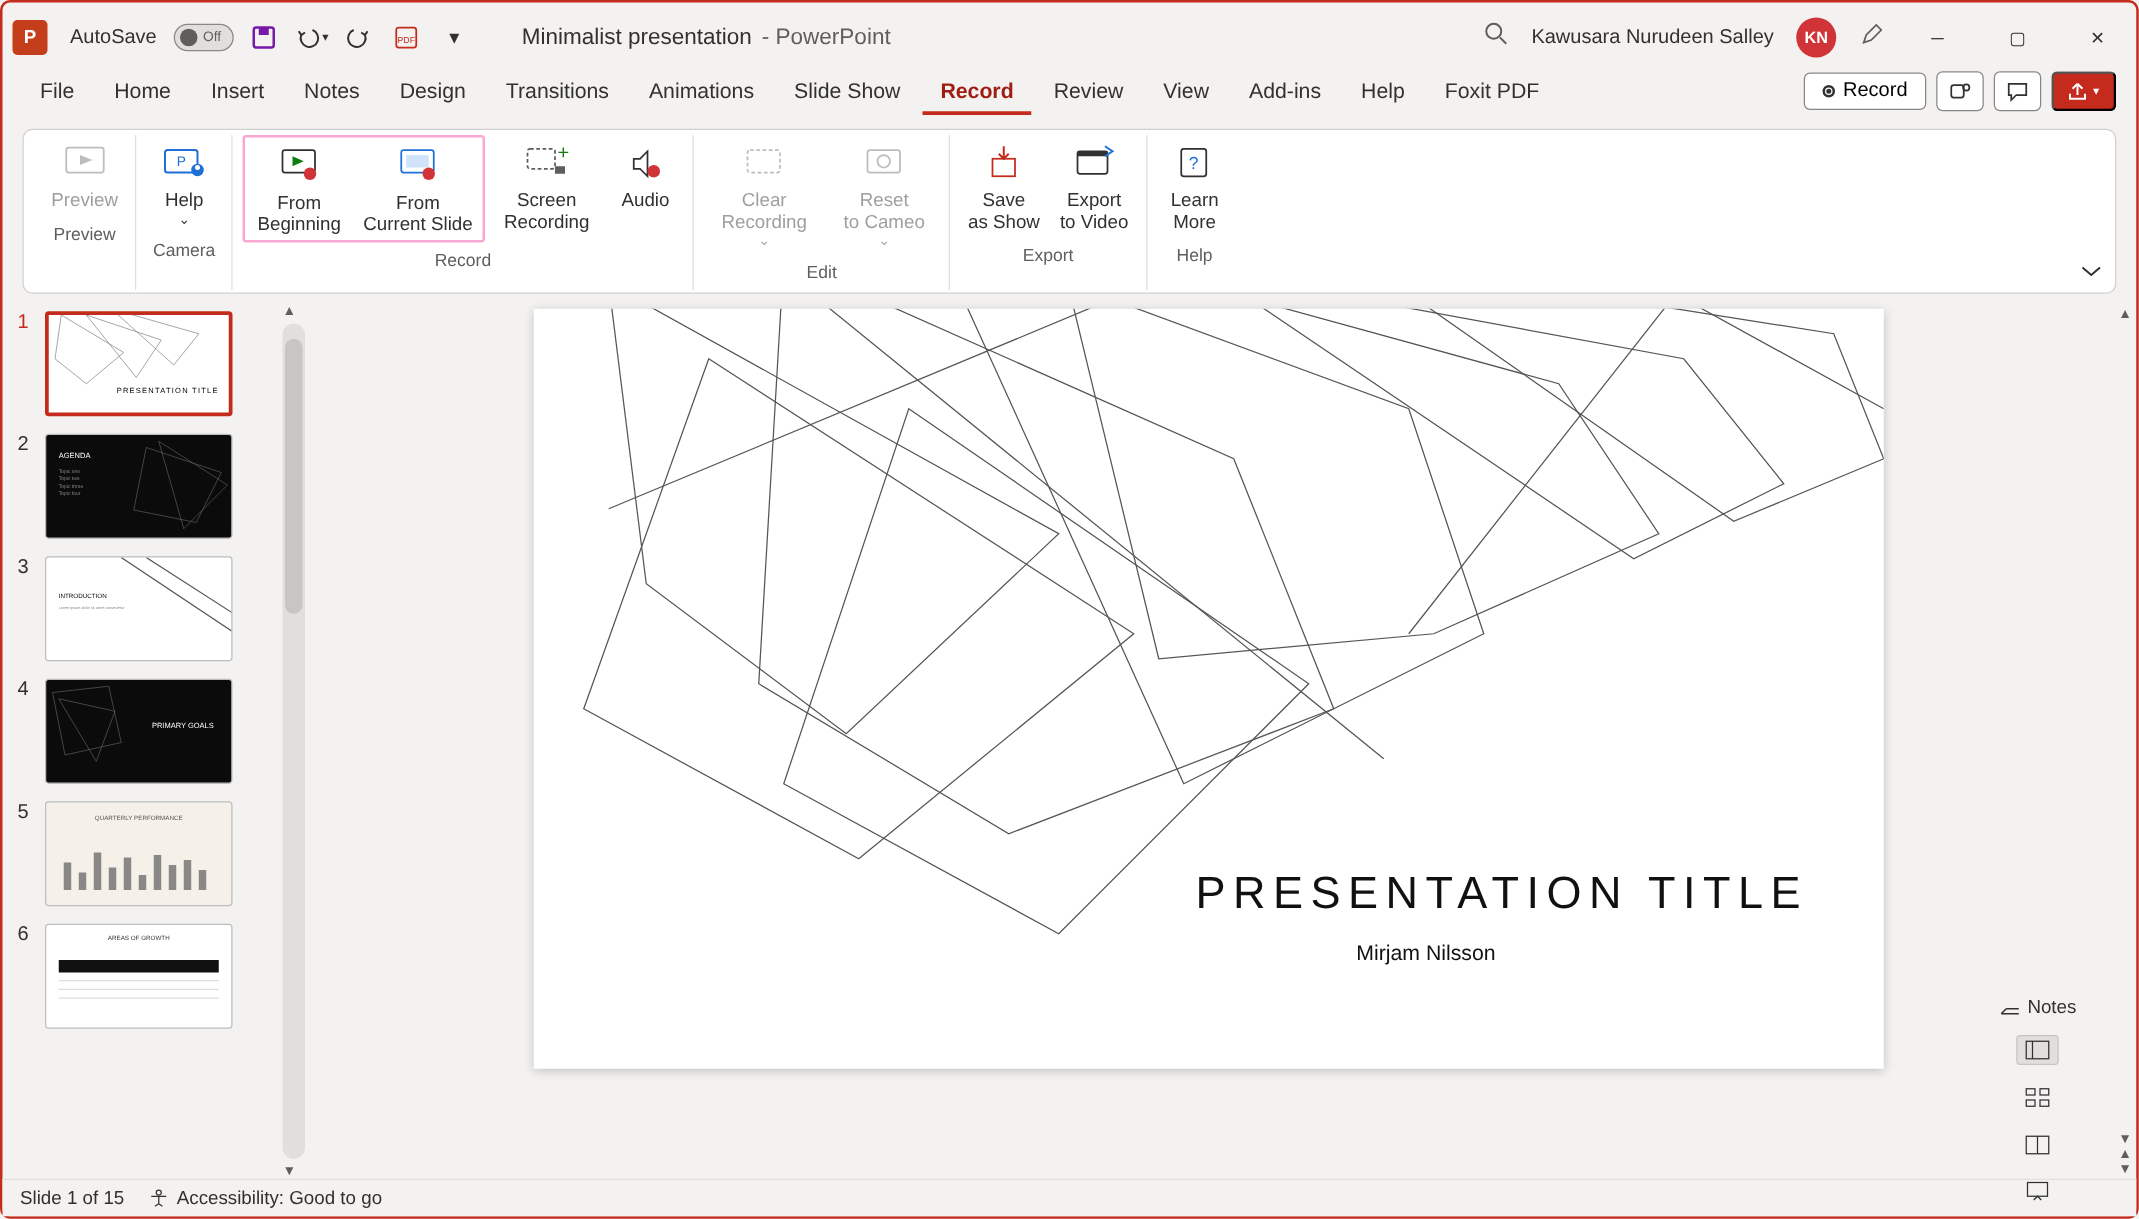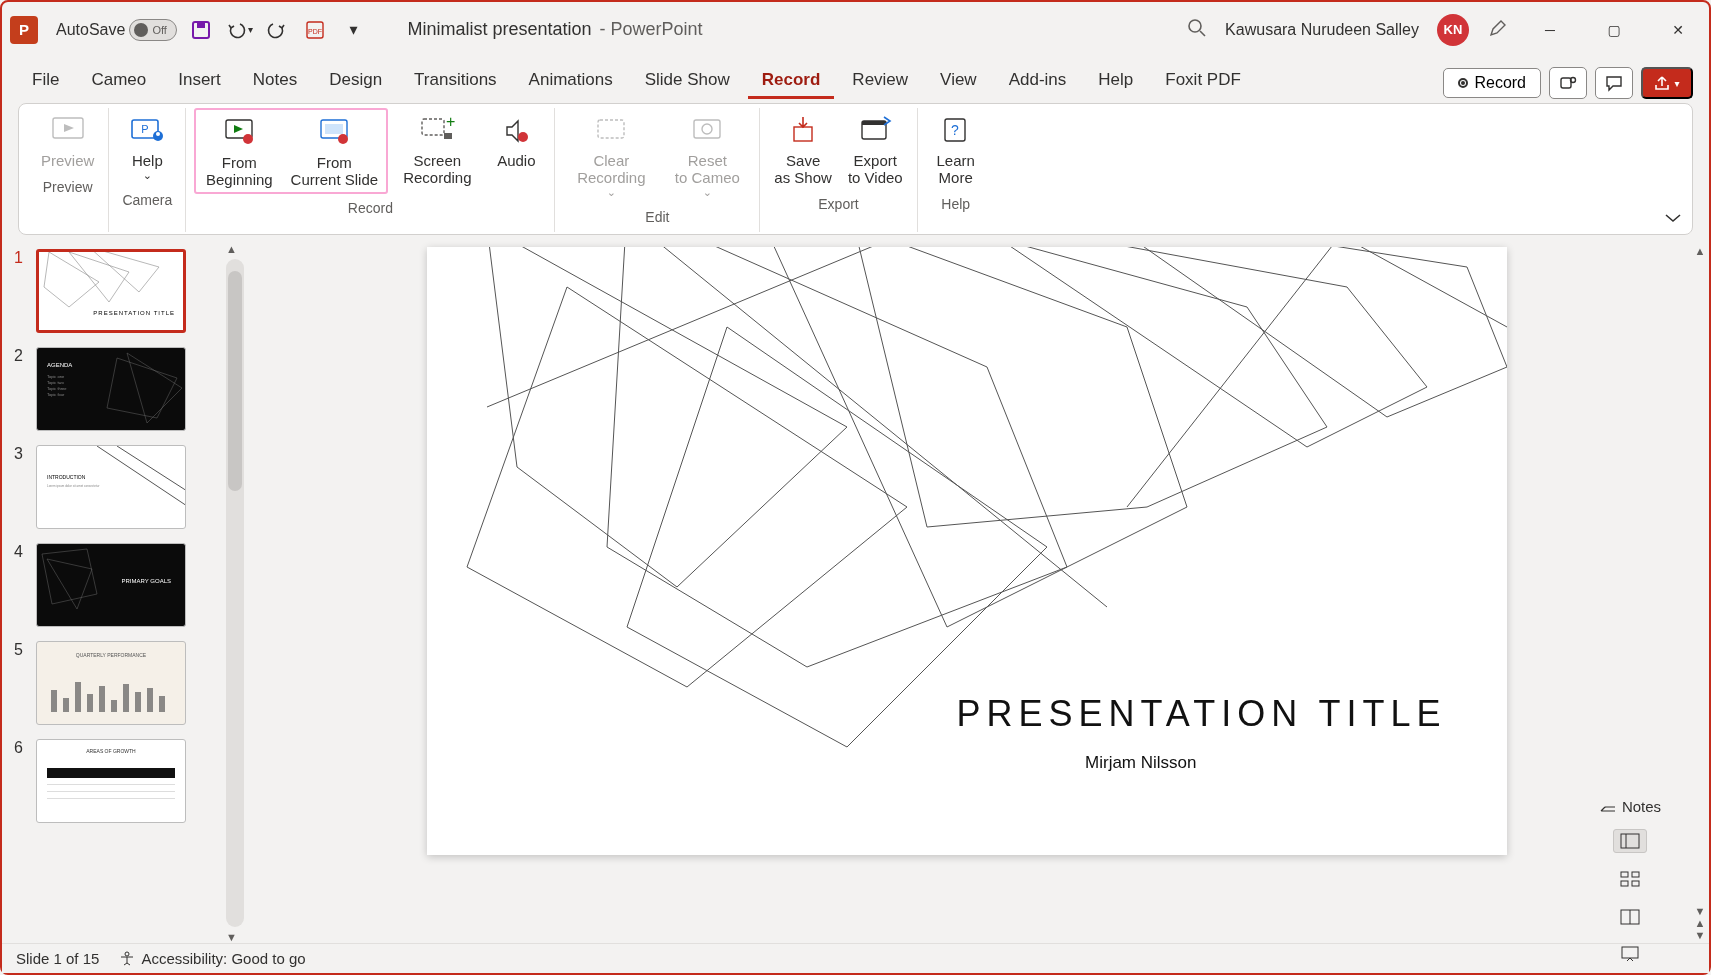--- a/index.html
+++ b/index.html
@@ -1,34 +1,34 @@
 <!DOCTYPE html>
 <html><head>
 <meta charset="utf-8">
 <style>
 * { margin:0; padding:0; box-sizing:border-box; font-family:"Segoe UI",Arial,sans-serif; }
 body { background:#f3f2f1; width:1711px; height:975px; overflow:hidden; border:2px solid #c42b1c; border-radius:8px; }
 
 
 .title-bar { height:55px; display:flex; align-items:center; padding:0 8px; gap:10px; }
 .app-icon { width:28px; height:28px; background:#c43e1c; border-radius:4px; display:flex; align-items:center; justify-content:center; color:#fff; font-weight:bold; font-size:15px; }
-.autosave { display:flex; align-items:center; gap:4px; font-size:16px; color:#323130; margin-left:8px; }
+.autosave { display:flex; align-items:center; gap:14px; font-size:16px; color:#323130; margin-left:8px; }
 .toggle { width:48px; height:22px; background:#e1dfdd; border:1px solid #8a8886; border-radius:11px; display:flex; align-items:center; padding:2px 4px; font-size:11px; color:#605e5c; }
 .toggle-knob { width:14px; height:14px; background:#605e5c; border-radius:50%; margin-right:4px; }
 .qat-btn { width:28px; height:28px; display:flex; align-items:center; justify-content:center; color:#7719aa; cursor:pointer; }
 .doc-title { margin-left:30px; font-size:18px; color:#323130; display:flex; gap:8px; }
 .doc-app { color:#605e5c; }
 .title-right { margin-left:auto; display:flex; align-items:center; gap:18px; }
 .search-icon { color:#605e5c; }
 .user-name { font-size:16px; color:#323130; }
 .avatar { width:32px; height:32px; background:#d13438; color:#fff; border-radius:50%; display:flex; align-items:center; justify-content:center; font-size:13px; font-weight:600;text-align:right; }
 .win-btn { width:46px; height:32px; display:flex; align-items:center; justify-content:center; color:#323130; font-size:14px; }
 
 
-.tabs-row { height:42px; display:flex; align-items:flex-end; padding:0 16px; gap:4px; }
+.tabs-row { height:42px; display:flex; align-items:flex-start; padding:0 16px; gap:4px; }
 .tab { padding:6px 14px; font-size:17px; color:#323130; cursor:pointer; }
 .tab.active { color:#9e1c10; border-bottom:3px solid #c42b1c; font-weight:600; }
 .tabs-right { margin-left:auto; display:flex; gap:8px; align-items:center; }
 .btn-record { border:1px solid #8a8886; border-radius:5px; padding:5px 14px; font-size:16px; display:flex; align-items:center; gap:6px; background:#fff; }
 .rec-dot { width:10px; height:10px; border:2px solid #323130; border-radius:50%; display:inline-block; position:relative;}
 .rec-dot::after{content:"";width:4px;height:4px;background:#323130;border-radius:50%;position:absolute;top:1px;left:1px;}
 .small-btn { border:1px solid #8a8886; border-radius:5px; width:38px; height:32px; display:flex; align-items:center; justify-content:center; background:#fff; }
 .share-btn { background:#c42b1c; color:#fff; border-radius:5px; width:52px; height:32px; display:flex; align-items:center; justify-content:center; gap:4px; }
 
 
@@ -131,21 +131,21 @@
         </svg></div>
     <div class="win-btn">─</div>
     <div class="win-btn">▢</div>
     <div class="win-btn">✕</div>
   </div>
 </div>
 
 <div class="tabs-row">
   <div id="tabs-container" style="display:flex;gap:4px;">
       <div class="tab">File</div>
-      <div class="tab">Cameo</div>
+      <div class="tab">Home</div>
       <div class="tab">Insert</div>
       <div class="tab">Notes</div>
       <div class="tab">Design</div>
       <div class="tab">Transitions</div>
       <div class="tab">Animations</div>
       <div class="tab">Slide Show</div>
       <div class="tab active">Record</div>
       <div class="tab">Review</div>
       <div class="tab">View</div>
       <div class="tab">Add-ins</div>

